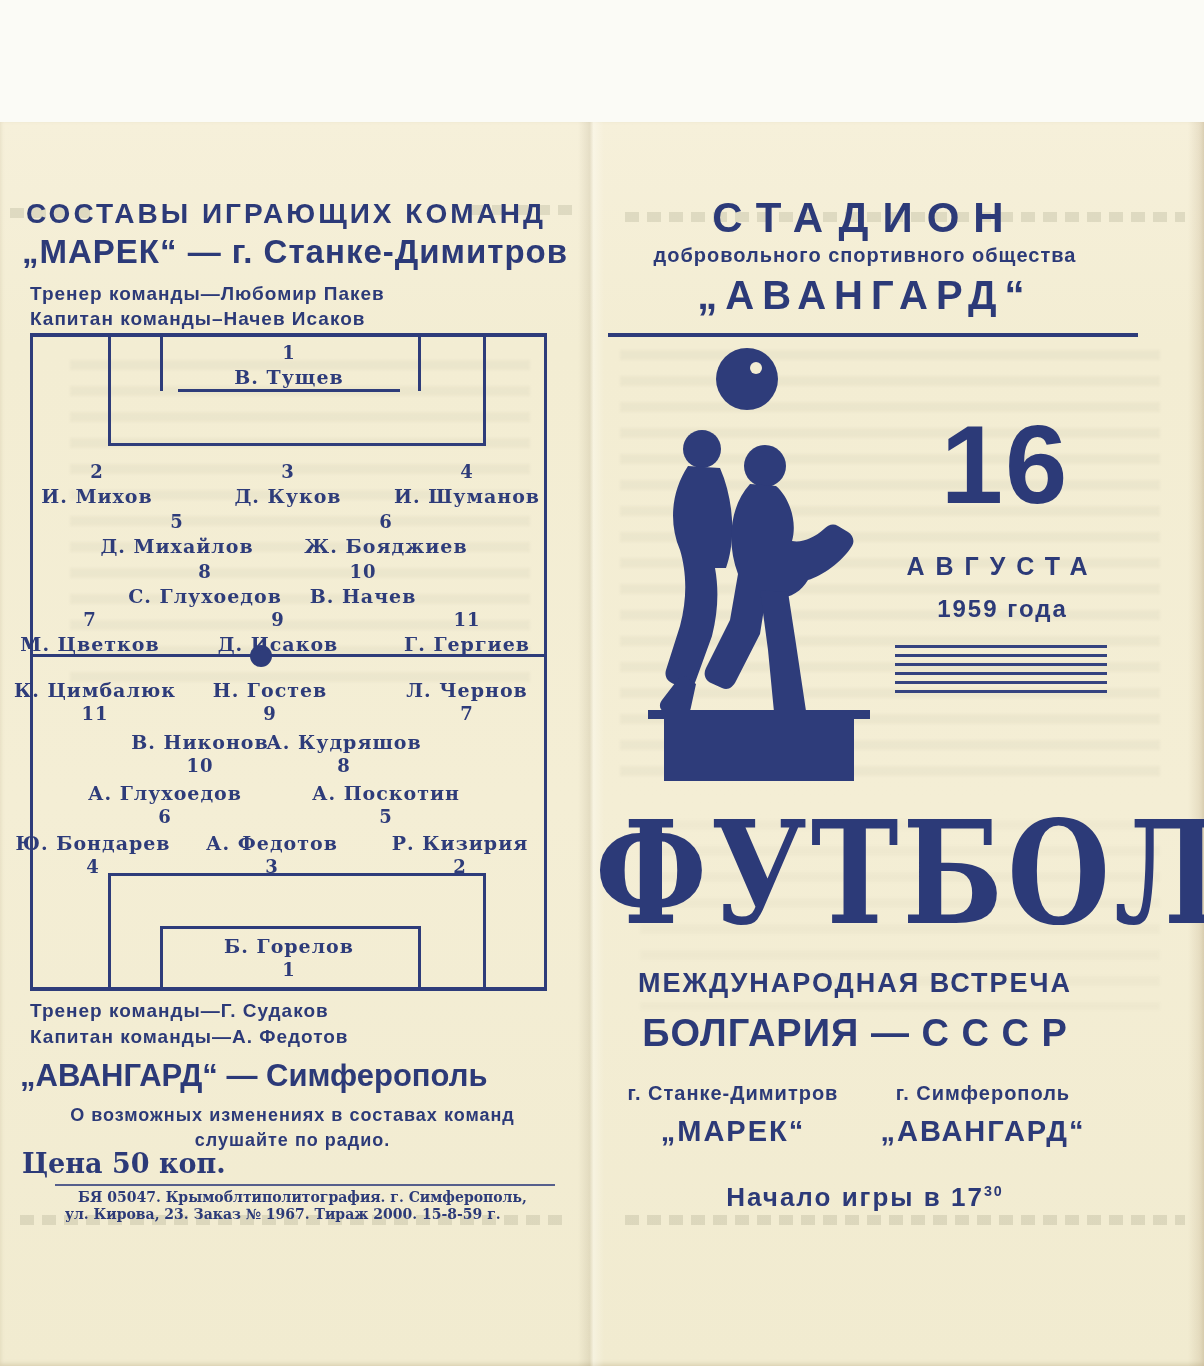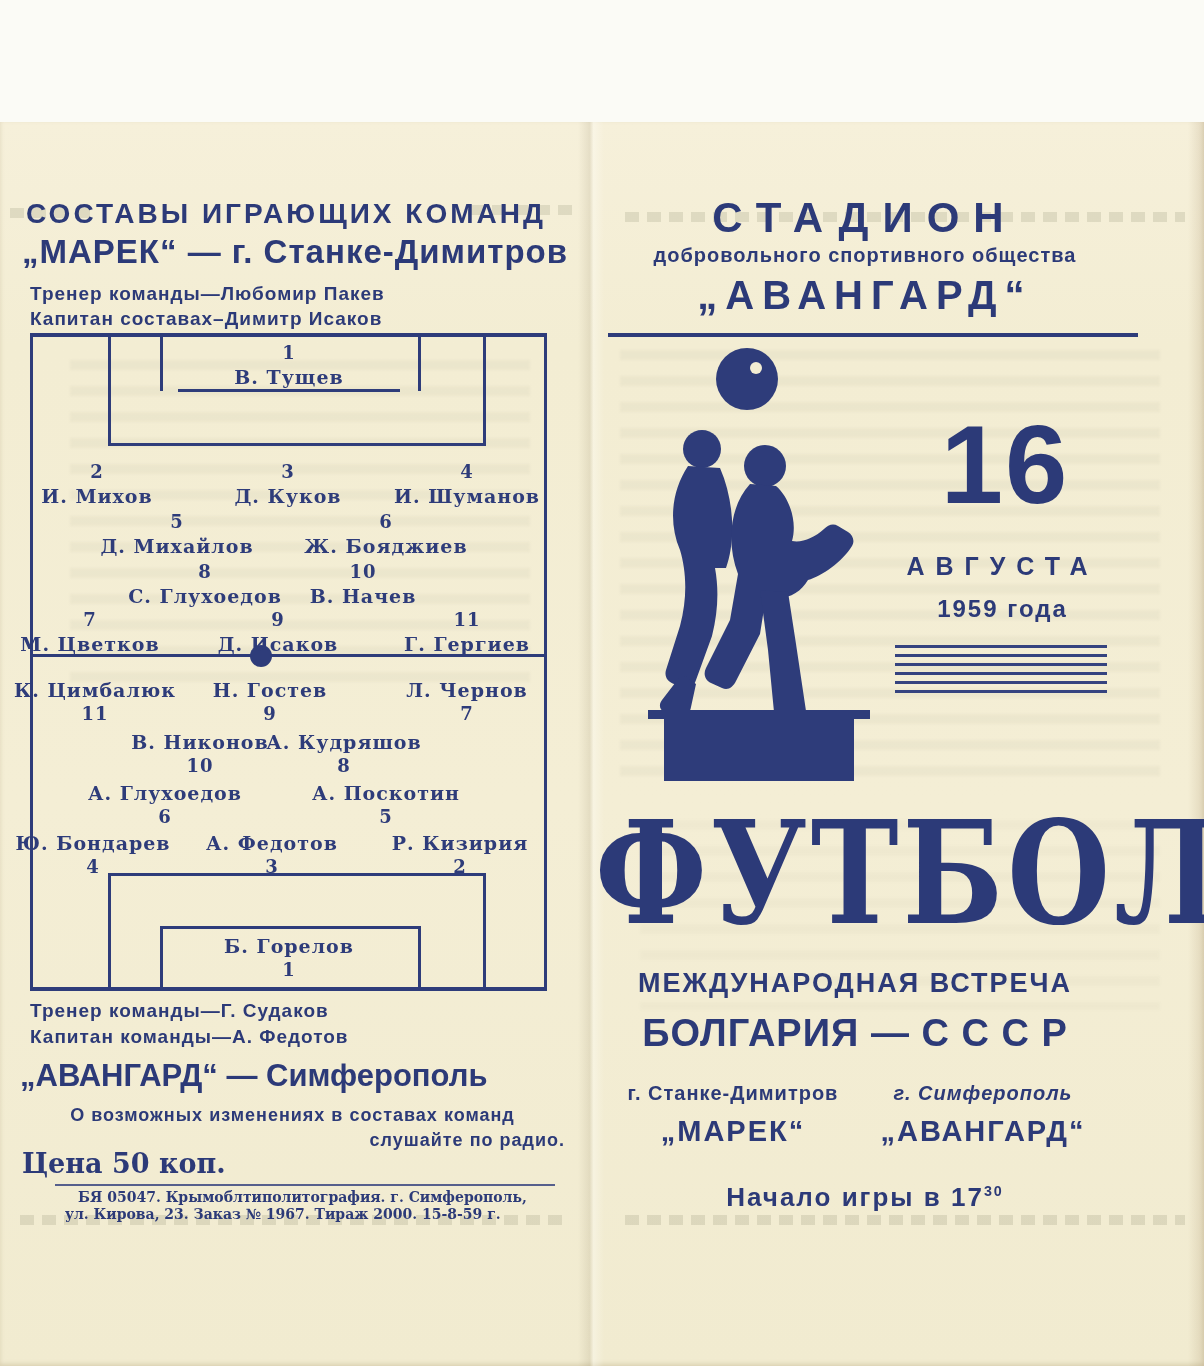--- a/index.html
+++ b/index.html
@@ -58,21 +58,21 @@
 <div class="gdash" style="left:470px;top:205px;width:105px;"></div>
 <div class="gdash" style="left:625px;top:212px;width:560px;"></div>
 <div class="gdash" style="left:20px;top:1215px;width:550px;"></div>
 <div class="gdash" style="left:625px;top:1215px;width:560px;"></div>
 
 <div class="abs ink b ctr" style="left:26px;top:198px;width:520px;font-size:28px;letter-spacing:3px;">СОСТАВЫ ИГРАЮЩИХ КОМАНД</div>
 
 <div class="abs ink b" style="left:22px;top:233px;width:545px;font-size:33px;letter-spacing:1px;white-space:nowrap;">„МАРЕК“ — г. Станке-Димитров</div>
 
 <div class="abs ink b" style="left:30px;top:283px;font-size:19px;letter-spacing:1px;">Тренер команды—Любомир Пакев</div>
-<div class="abs ink b" style="left:30px;top:308px;font-size:19px;letter-spacing:1px;">Капитан составах–Димитр Исаков</div>
+<div class="abs ink b" style="left:30px;top:308px;font-size:19px;letter-spacing:1px;">Капитан команды–Начев Исаков</div>
 
 <div>
 
   <div class="ln" style="left:30px;top:333px;width:517px;height:4px;"></div>
   <div class="ln" style="left:30px;top:333px;width:3px;height:658px;"></div>
   <div class="ln" style="left:544px;top:333px;width:3px;height:658px;"></div>
   <div class="ln" style="left:30px;top:987px;width:517px;height:4px;"></div>
 
   <div class="ln" style="left:108px;top:333px;width:3px;height:112px;"></div>
   <div class="ln" style="left:483px;top:333px;width:3px;height:112px;"></div>
@@ -183,21 +183,21 @@
       <div class="num">1</div>
   </div>
 </div>
 
 <div class="abs ink b" style="left:30px;top:1000px;font-size:19px;letter-spacing:1px;">Тренер команды—Г. Судаков</div>
 <div class="abs ink b" style="left:30px;top:1026px;font-size:19px;letter-spacing:1px;">Капитан команды—А. Федотов</div>
 
 <div class="abs ink b" style="left:20px;top:1058px;width:550px;font-size:31px;white-space:nowrap;">„АВАНГАРД“ — Симферополь</div>
 
 <div class="abs ink b ctr" style="left:20px;top:1105px;width:545px;font-size:18px;letter-spacing:1px;">О возможных изменениях в составах команд</div>
-<div class="abs ink b ctr" style="left:20px;top:1130px;width:545px;font-size:18px;letter-spacing:1px;text-align:right;">слушайте по радио.</div>
+<div class="abs ink b ctr" style="left:20px;top:1130px;width:545px;font-size:18px;letter-spacing:1px;">слушайте по радио.</div>
 
 <div class="abs ink serifb" style="left:22px;top:1148px;font-size:27px;">Цена 50 коп.</div>
 
 <div class="ln" style="left:55px;top:1184px;width:500px;height:2px;opacity:.8;"></div>
 <div class="abs ink" style="left:78px;top:1189px;font-family:'DejaVu Serif',serif;font-size:14px;font-weight:bold;">БЯ 05047. Крымоблтиполитография. г. Симферополь,</div>
 <div class="abs ink" style="left:65px;top:1206px;font-family:'DejaVu Serif',serif;font-size:14px;font-weight:bold;">ул. Кирова, 23. Заказ № 1967. Тираж 2000. 15-8-59 г.</div>
 
 <div class="abs ink ctr" style="left:615px;top:194px;width:500px;font-size:42px;font-weight:900;letter-spacing:14px;">СТАДИОН</div>
 <div class="abs ink b ctr" style="left:610px;top:244px;width:510px;font-size:20px;letter-spacing:1px;">добровольного спортивного общества</div>
 <div class="abs ink ctr" style="left:615px;top:273px;width:500px;font-size:40px;font-weight:900;letter-spacing:8px;">„АВАНГАРД“</div>
@@ -227,19 +227,19 @@
 <div class="abs ink b ctr" style="left:895px;top:595px;width:215px;font-size:24px;letter-spacing:2px;">1959 года</div>
 <div class="stripes"></div>
 
 <div class="abs ink ctr serifb" style="left:595px;top:790px;width:520px;font-size:118px;letter-spacing:4px;transform:scale(1,1.2);transform-origin:top;">ФУТБОЛ</div>
 
 <div class="abs ink ctr" style="left:605px;top:968px;width:500px;font-size:27px;font-weight:900;letter-spacing:2px;">МЕЖДУНАРОДНАЯ ВСТРЕЧА</div>
 
 <div class="abs ink ctr" style="left:595px;top:1012px;width:520px;font-size:38px;font-weight:900;letter-spacing:1px;white-space:nowrap;">БОЛГАРИЯ — С С С Р</div>
 
 <div class="abs ink b ctr" style="left:608px;top:1082px;width:250px;font-size:20px;letter-spacing:1px;">г. Станке-Димитров</div>
-<div class="abs ink b ctr" style="left:858px;top:1082px;width:250px;font-size:20px;letter-spacing:1px;font-style:italic;">г. Симферополь</div>
+<div class="abs ink b ctr" style="left:858px;top:1082px;width:250px;font-size:20px;letter-spacing:1px;">г. Симферополь</div>
 <div class="abs ink ctr" style="left:608px;top:1115px;width:250px;font-size:29px;font-weight:900;letter-spacing:2px;">„МАРЕК“</div>
 <div class="abs ink ctr" style="left:858px;top:1115px;width:250px;font-size:29px;font-weight:900;letter-spacing:2px;">„АВАНГАРД“</div>
 
 <div class="abs ink ctr" style="left:655px;top:1182px;width:420px;font-size:26px;font-weight:900;letter-spacing:2px;">
   <span>Начало игры в 17</span><sup>30</sup>
 </div>
 
 </body></html>

